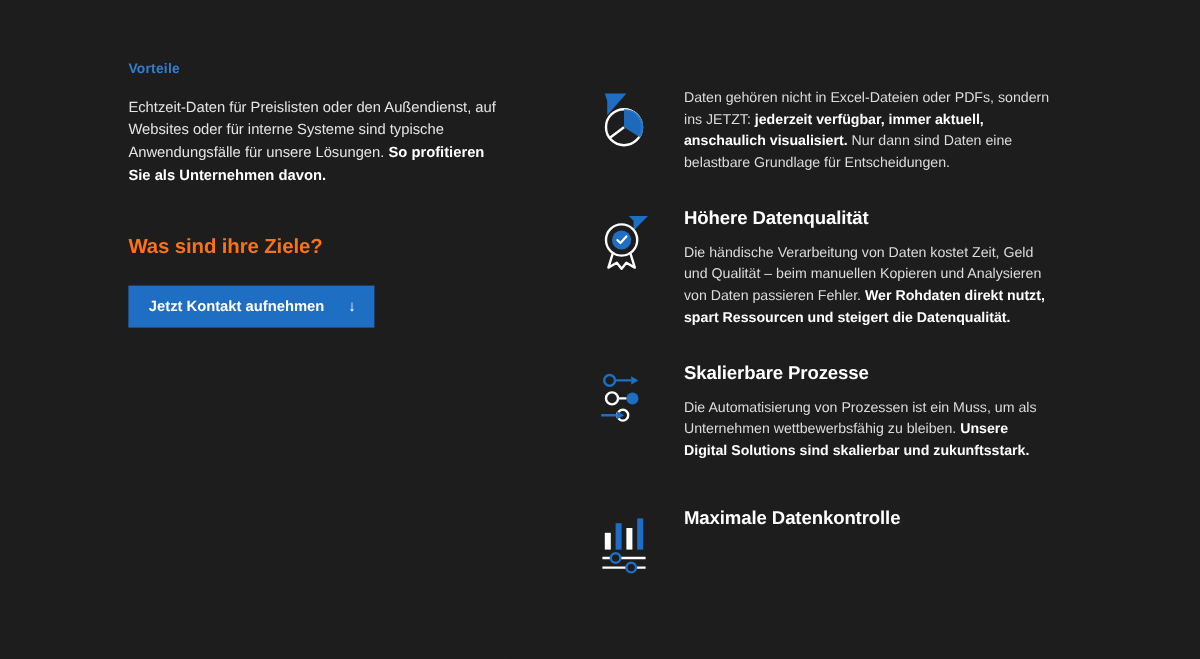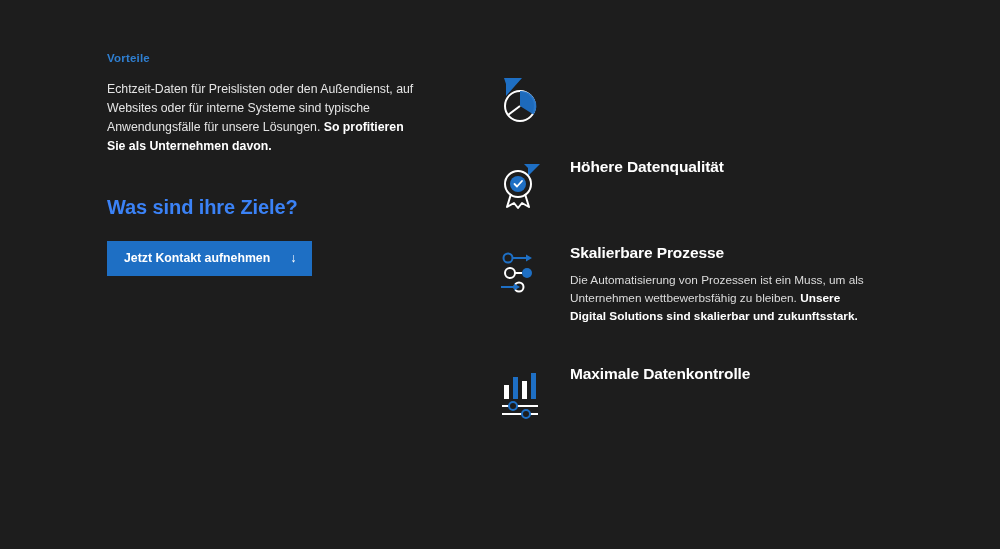--- a/index.html
+++ b/index.html
@@ -53,23 +53,23 @@
   .intro {
     font-size: 12.3px;
     line-height: 19px;
     color: #e4e4e4;
     margin: 0 0 40px 0;
     max-width: 315px;
   }
   .intro b { font-weight: bold; color: #ffffff; }
 
   .sub-question {
-    font-size: 20px;
-    font-weight: bold;
-    color: #3b82f6;
+    font-size: 17px;
+    font-weight: bold;
+    color: #f97316;
     margin: 0 0 22px 0;
     letter-spacing: -0.1px;
   }
 
   .cta {
     display: inline-flex;
     align-items: flex-start;
     gap: 20px;
     background: #1e6fc4;
     color: #ffffff;
@@ -152,35 +152,37 @@
     <div class="feature">
       <div class="feature-icon">
         <svg width="54" height="54" viewBox="0 0 54 54" aria-hidden="true">
           <polygon points="10,4 28,4 12,22 12,10" fill="#1e6fc4"></polygon>
           <circle cx="26" cy="32" r="15" fill="none" stroke="#ffffff" stroke-width="2"></circle>
           <path d="M26 32 L26 17 A15 15 0 0 1 39.5 40.5 Z" fill="#1e6fc4" opacity="0.95"></path>
           <line x1="26" y1="32" x2="14" y2="41" stroke="#ffffff" stroke-width="2"></line>
         </svg>
       </div>
       <div class="feature-body">
+        <p class="feature-text"><span>Daten gehören nicht in Excel-Dateien oder PDFs, sondern ins JETZT: </span><b>jederzeit verfügbar, immer aktuell, anschaulich visualisiert.</b><span> Nur dann sind Daten eine belastbare Grundlage für Entscheidungen.</span></p>
       </div>
     </div>
 
     <div class="feature">
       <div class="feature-icon">
         <svg width="54" height="54" viewBox="0 0 54 54" aria-hidden="true">
           <polygon points="30,4 46,4 34,16 34,8" fill="#1e6fc4"></polygon>
           <circle cx="24" cy="24" r="13" fill="none" stroke="#ffffff" stroke-width="2"></circle>
           <circle cx="24" cy="24" r="8" fill="#1e6fc4"></circle>
           <path d="M20.5 24 L23 26.5 L28 21" fill="none" stroke="#ffffff" stroke-width="1.8" stroke-linecap="round" stroke-linejoin="round"></path>
           <path d="M17 34 L13 47 L20 43 L24 48 L28 43 L35 47 L31 34" fill="none" stroke="#ffffff" stroke-width="2" stroke-linejoin="round"></path>
         </svg>
       </div>
       <div class="feature-body">
         <h3 class="feature-title">Höhere Datenqualität</h3>
+        <p class="feature-text"><span>Die händische Verarbeitung von Daten kostet Zeit, Geld und Qualität – beim manuellen Kopieren und Analysieren von Daten passieren Fehler. </span><b>Wer Rohdaten direkt nutzt, spart Ressourcen und steigert die Datenqualität.</b><span></span></p>
       </div>
     </div>
 
     <div class="feature">
       <div class="feature-icon">
         <svg width="54" height="54" viewBox="0 0 54 54" aria-hidden="true">
           <circle cx="14" cy="12" r="4.5" fill="none" stroke="#1e6fc4" stroke-width="2"></circle>
           <line x1="19" y1="12" x2="32" y2="12" stroke="#1e6fc4" stroke-width="2"></line>
           <polygon points="32,8.5 38,12 32,15.5" fill="#1e6fc4"></polygon>
           <circle cx="16" cy="27" r="5" fill="none" stroke="#ffffff" stroke-width="2"></circle>

